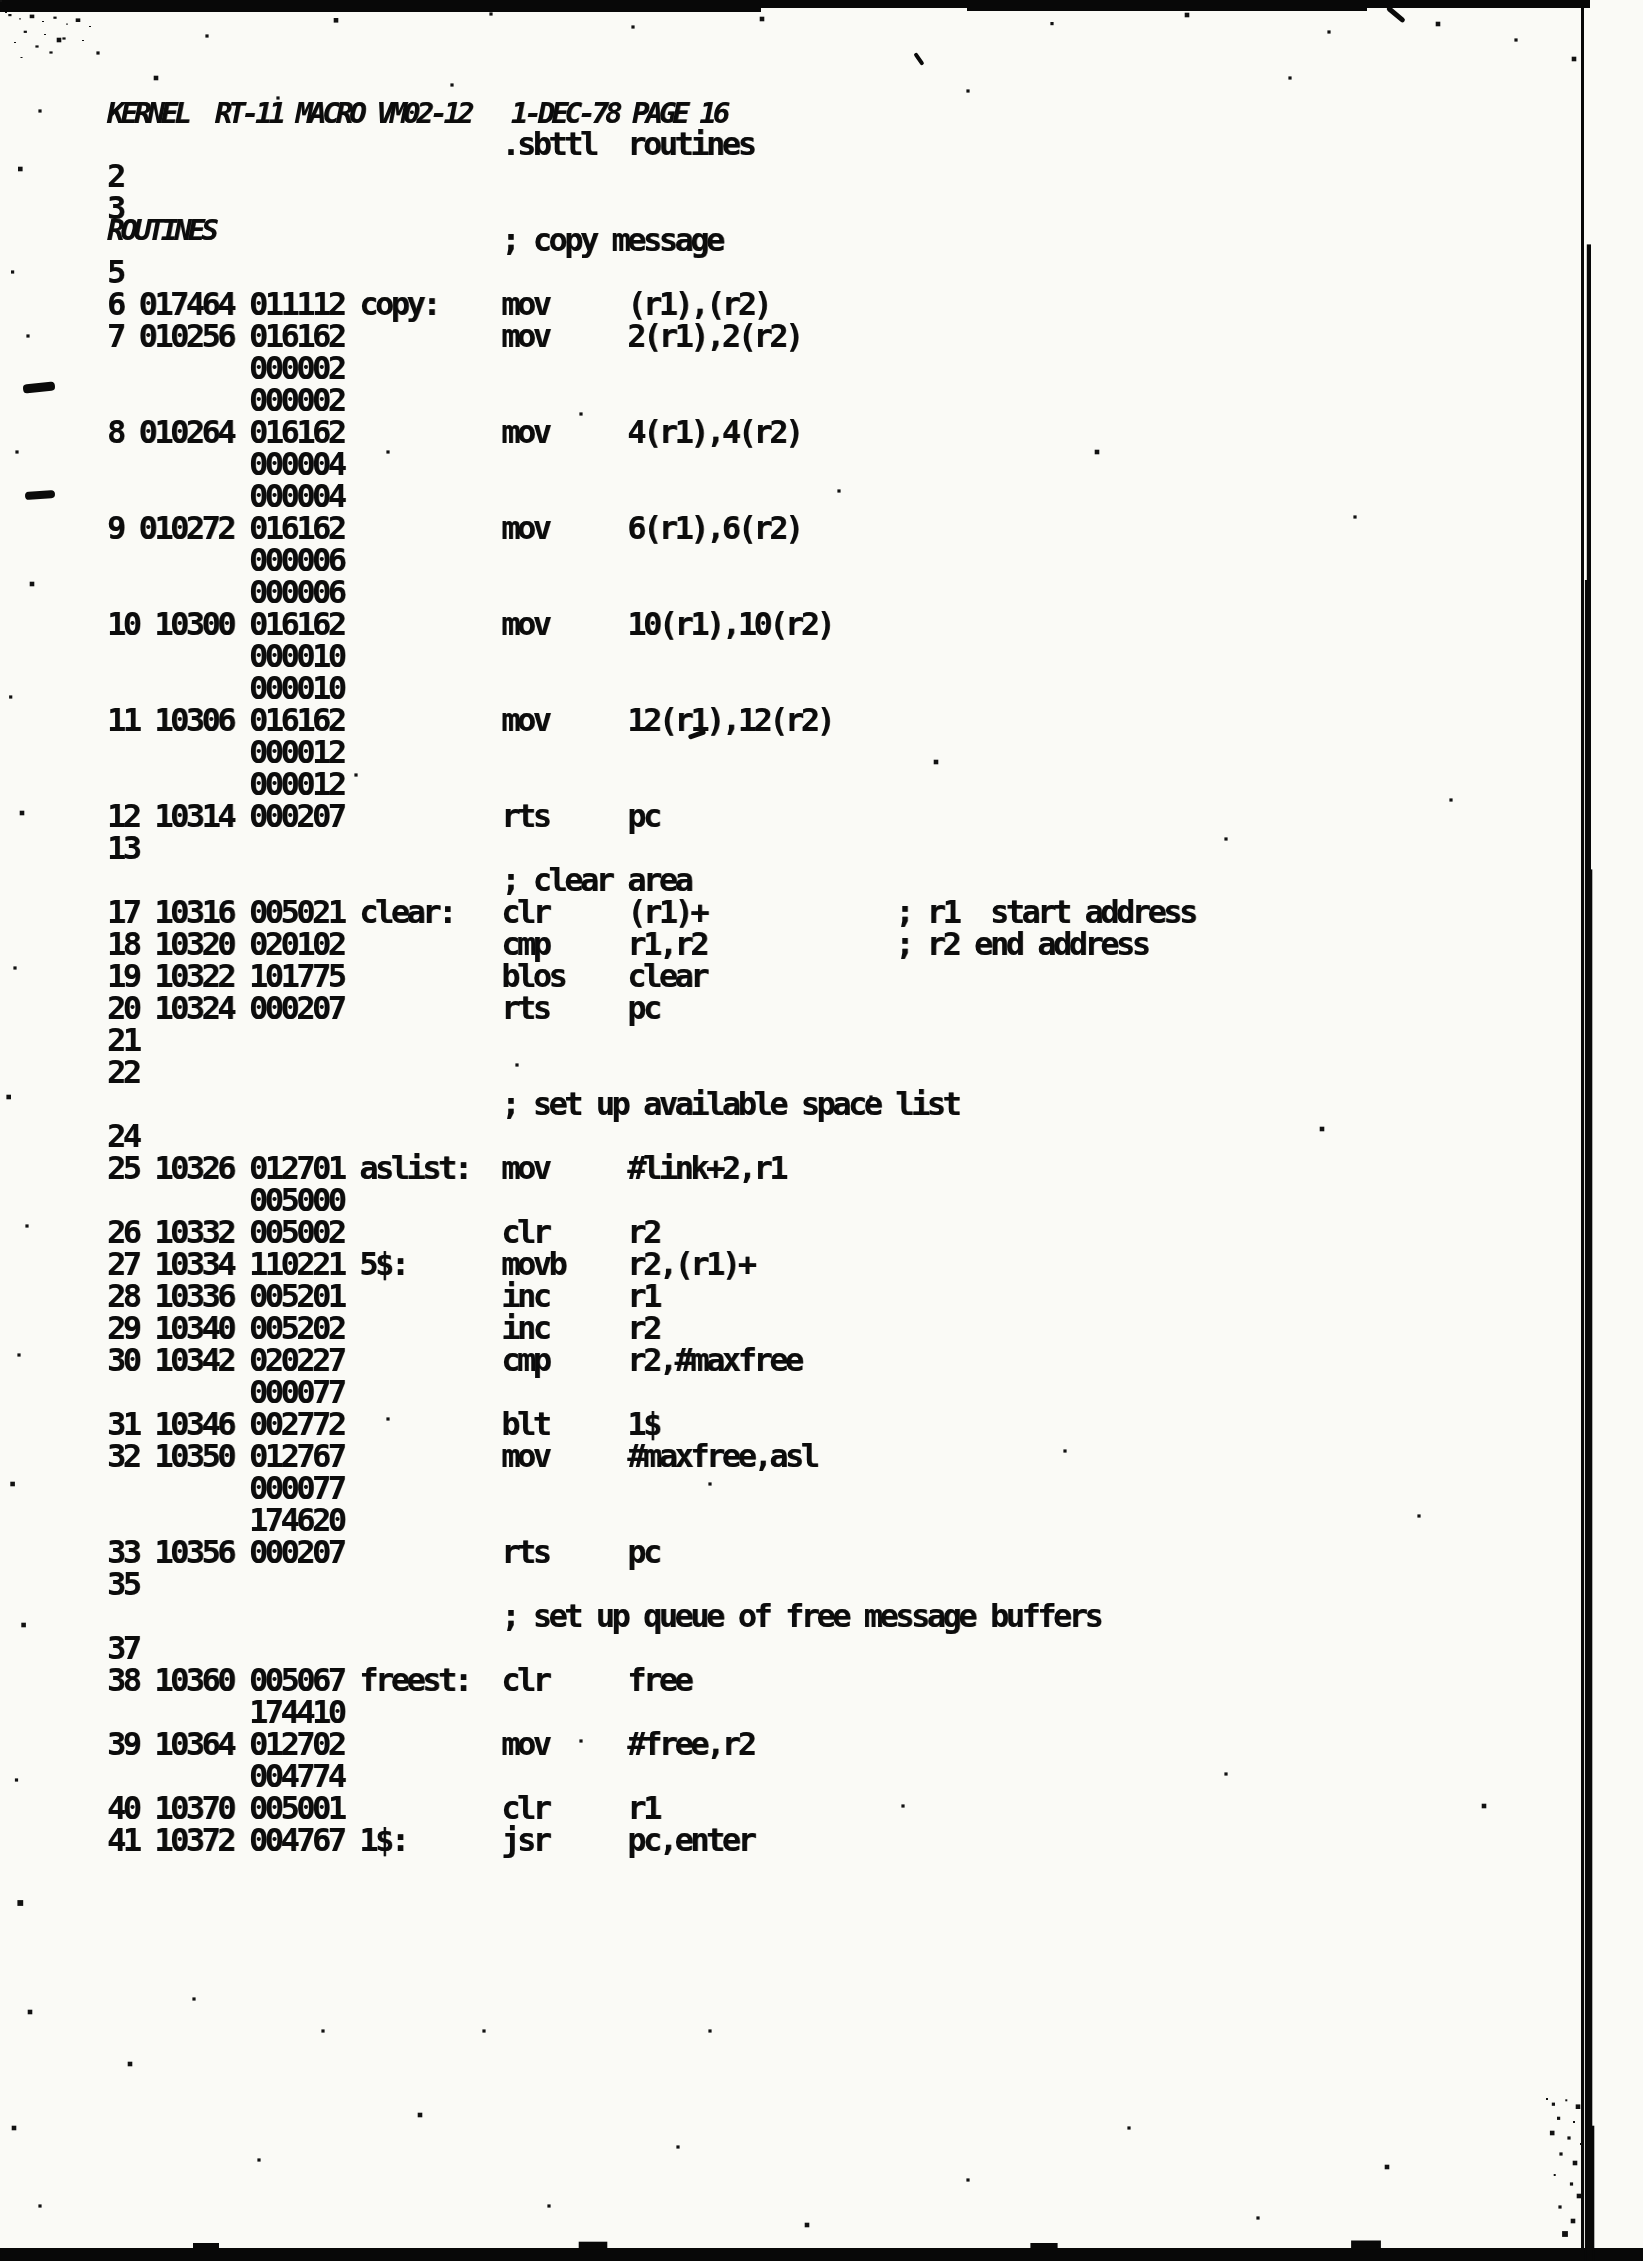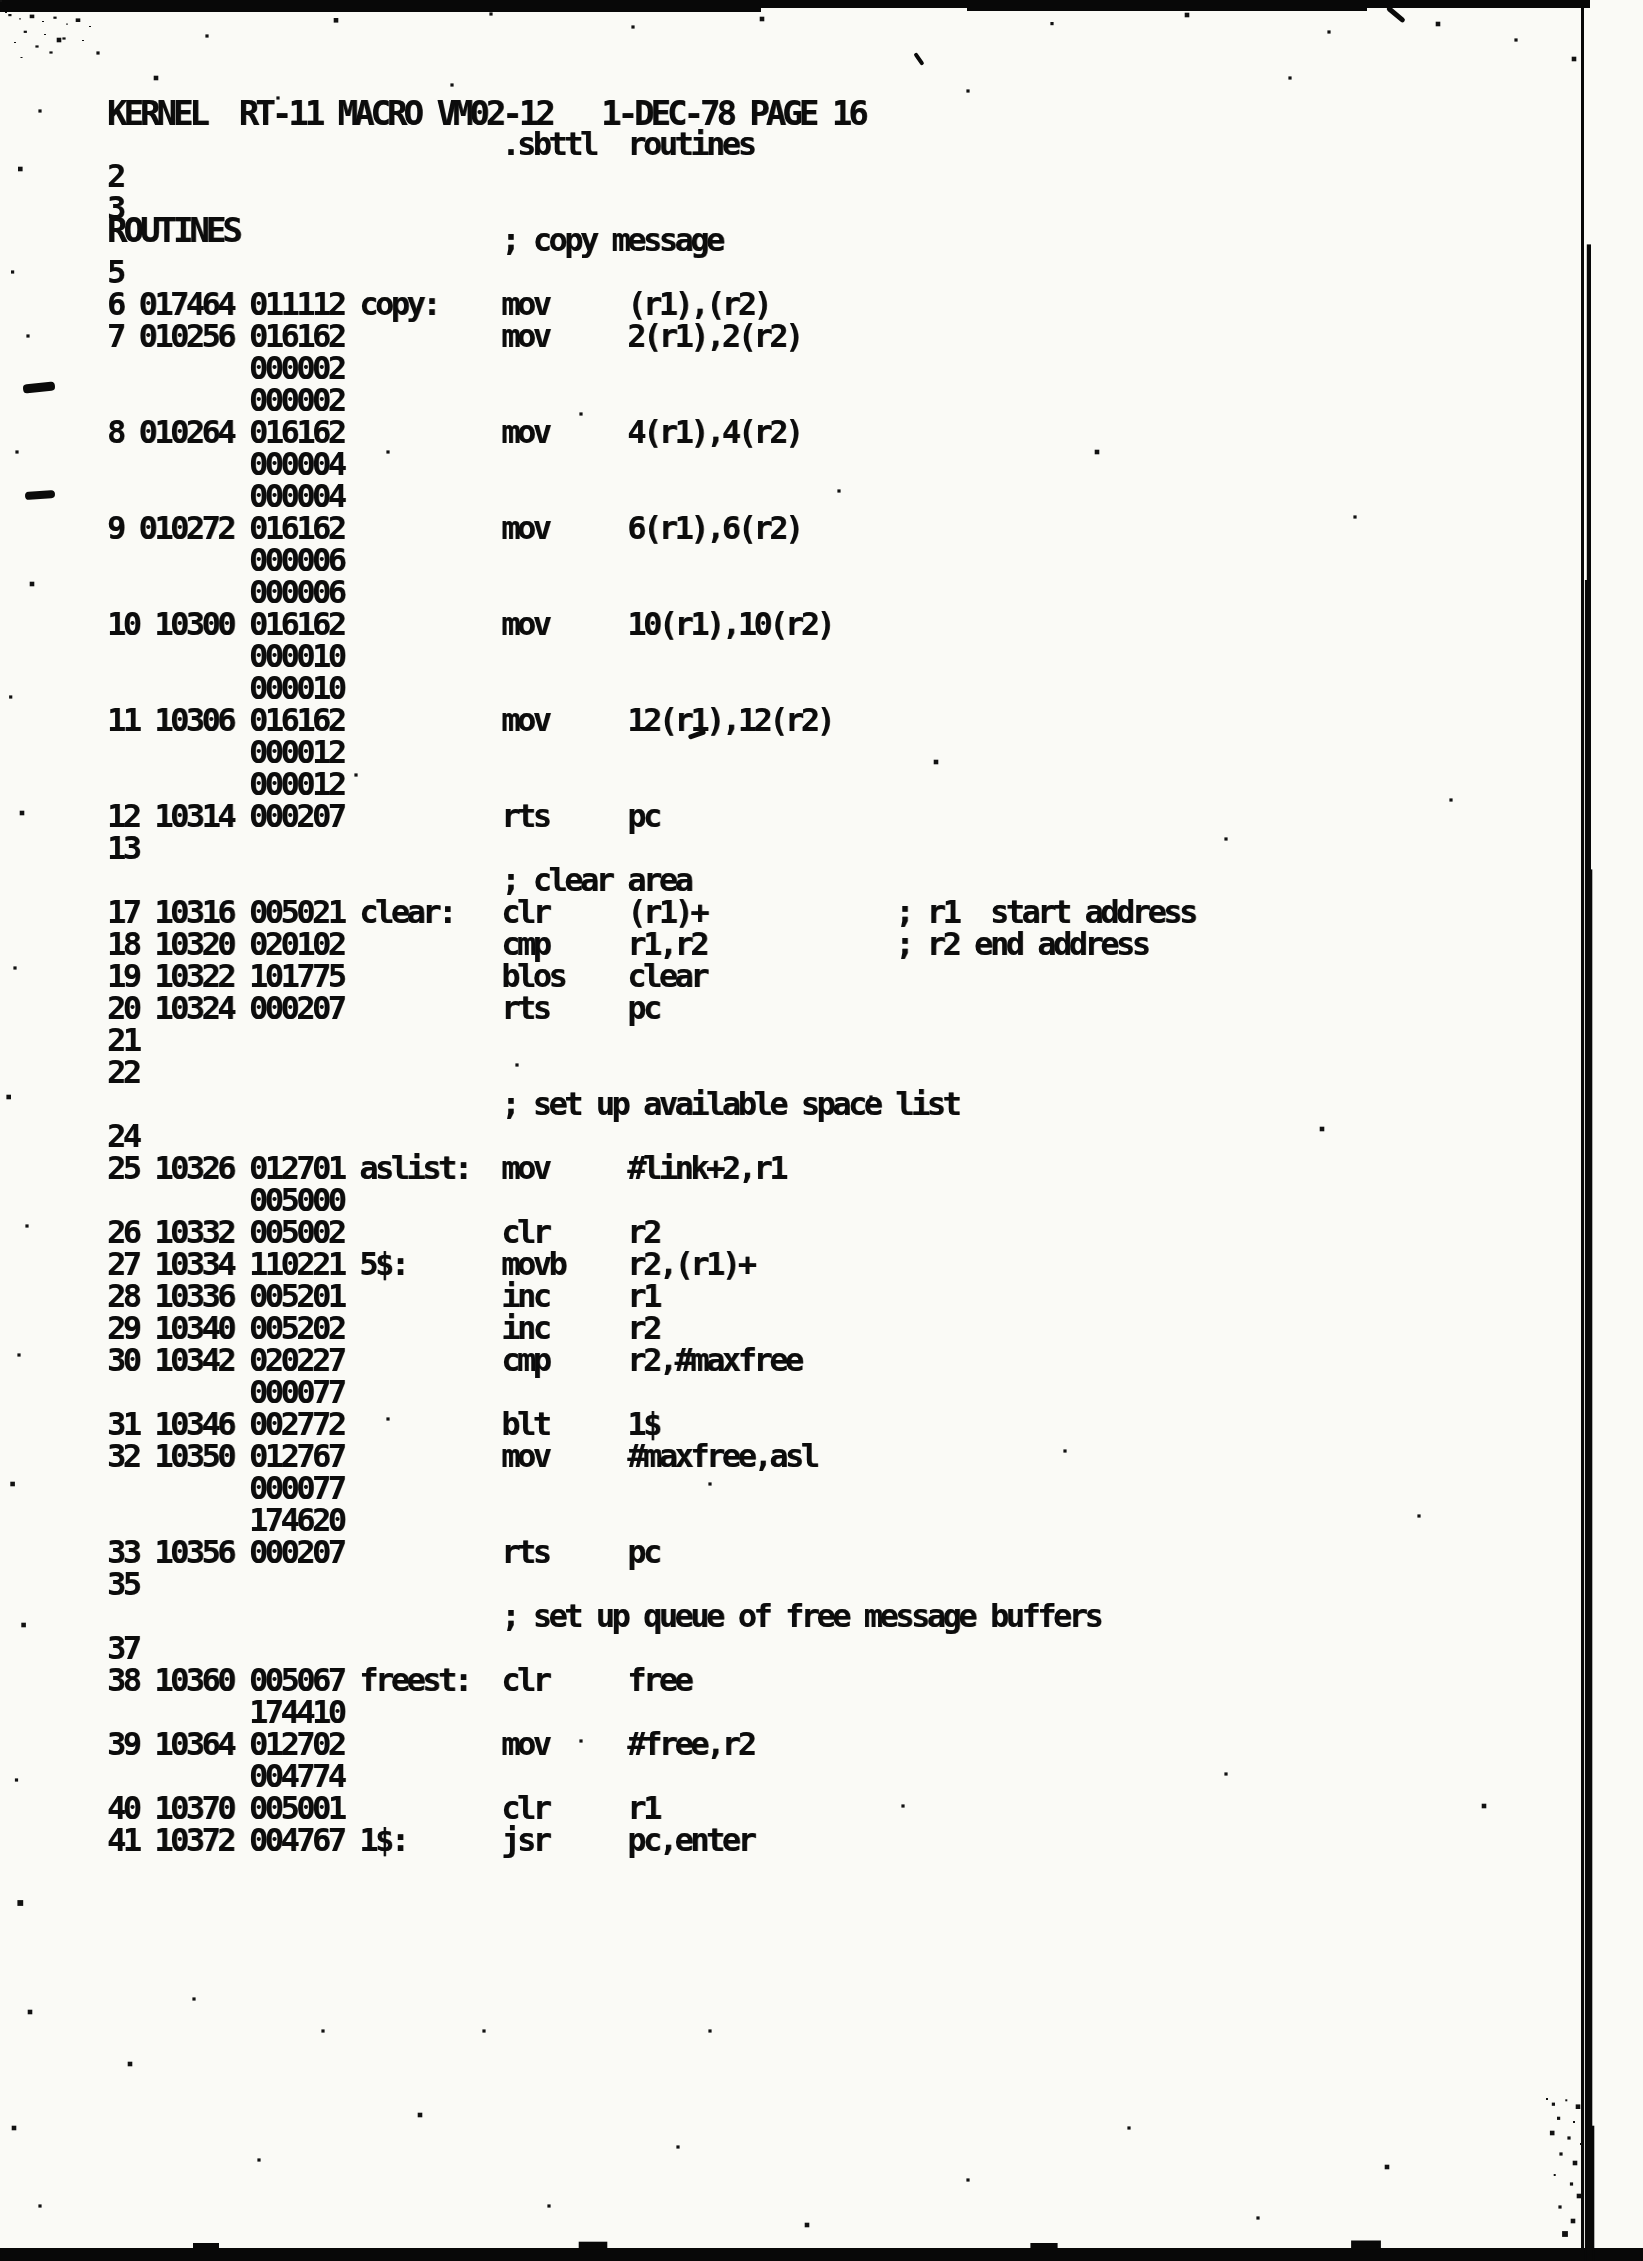--- a/index.html
+++ b/index.html
@@ -7,23 +7,24 @@
     position:relative;
     width:1644px;height:2261px;
     background:#fafaf6;
     overflow:hidden;
     font-family:"DejaVu Sans Mono","Liberation Mono",monospace;
     color:#0c0c0c;
   }
   
   .header{
     position:absolute;left:107px;top:15.5px;
-    font-size:34px;font-weight:700;letter-spacing:-4px;
+    font-size:29px;font-weight:700;letter-spacing:-4px;
     line-height:39px;white-space:pre;
     text-shadow:0.6px 0 0 rgba(0,0,0,.6);
+    font-style:italic;
   }
   .listing{
     position:absolute;left:107px;top:128px;
     font-size:32px;font-weight:700;letter-spacing:-3.5px;
   }
   .code-line{
     white-space:pre;height:32px;line-height:32px;
     text-shadow:0.6px 0 0 rgba(0,0,0,.5);
   }
   

